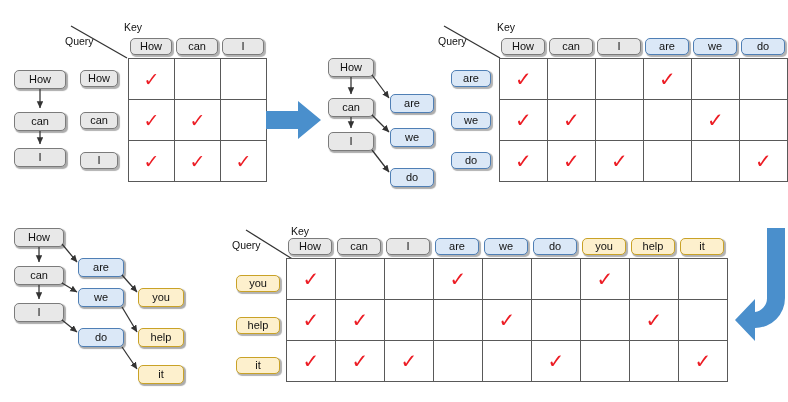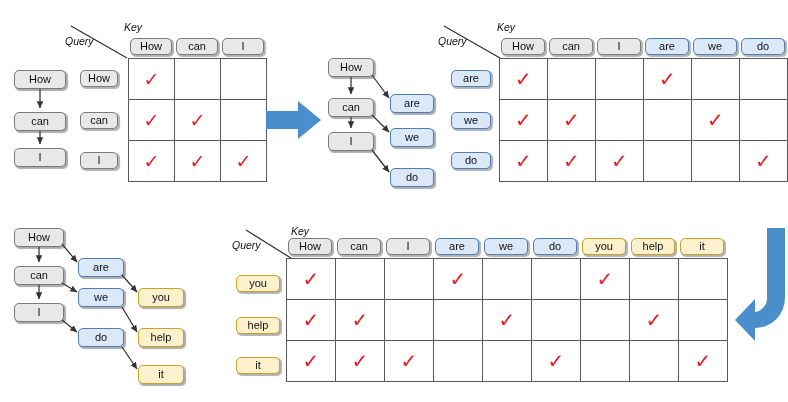--- a/index.html
+++ b/index.html
@@ -83,21 +83,21 @@
     color: #ec1c24;
     font-size: 20px;
     font-weight: bold;
     font-family: "DejaVu Sans", sans-serif;
     line-height: 1;
     user-select: none;
   }
   .grid.small .chk { font-size: 19px; }
 
   
-  .kq { position: absolute; width: 78px; height: 40px; font-style: italic; }
+  .kq { position: absolute; width: 78px; height: 40px; }
   .kq .kq-key {
     position: absolute; right: 1px; top: -1px;
     font-size: 10.5px; color: #111;
   }
   .kq .kq-query {
     position: absolute; left: 0px; top: 13px;
     font-size: 10.5px; color: #111;
   }
   .kq svg { position: absolute; left: 0; top: 0; overflow: visible; }
 

